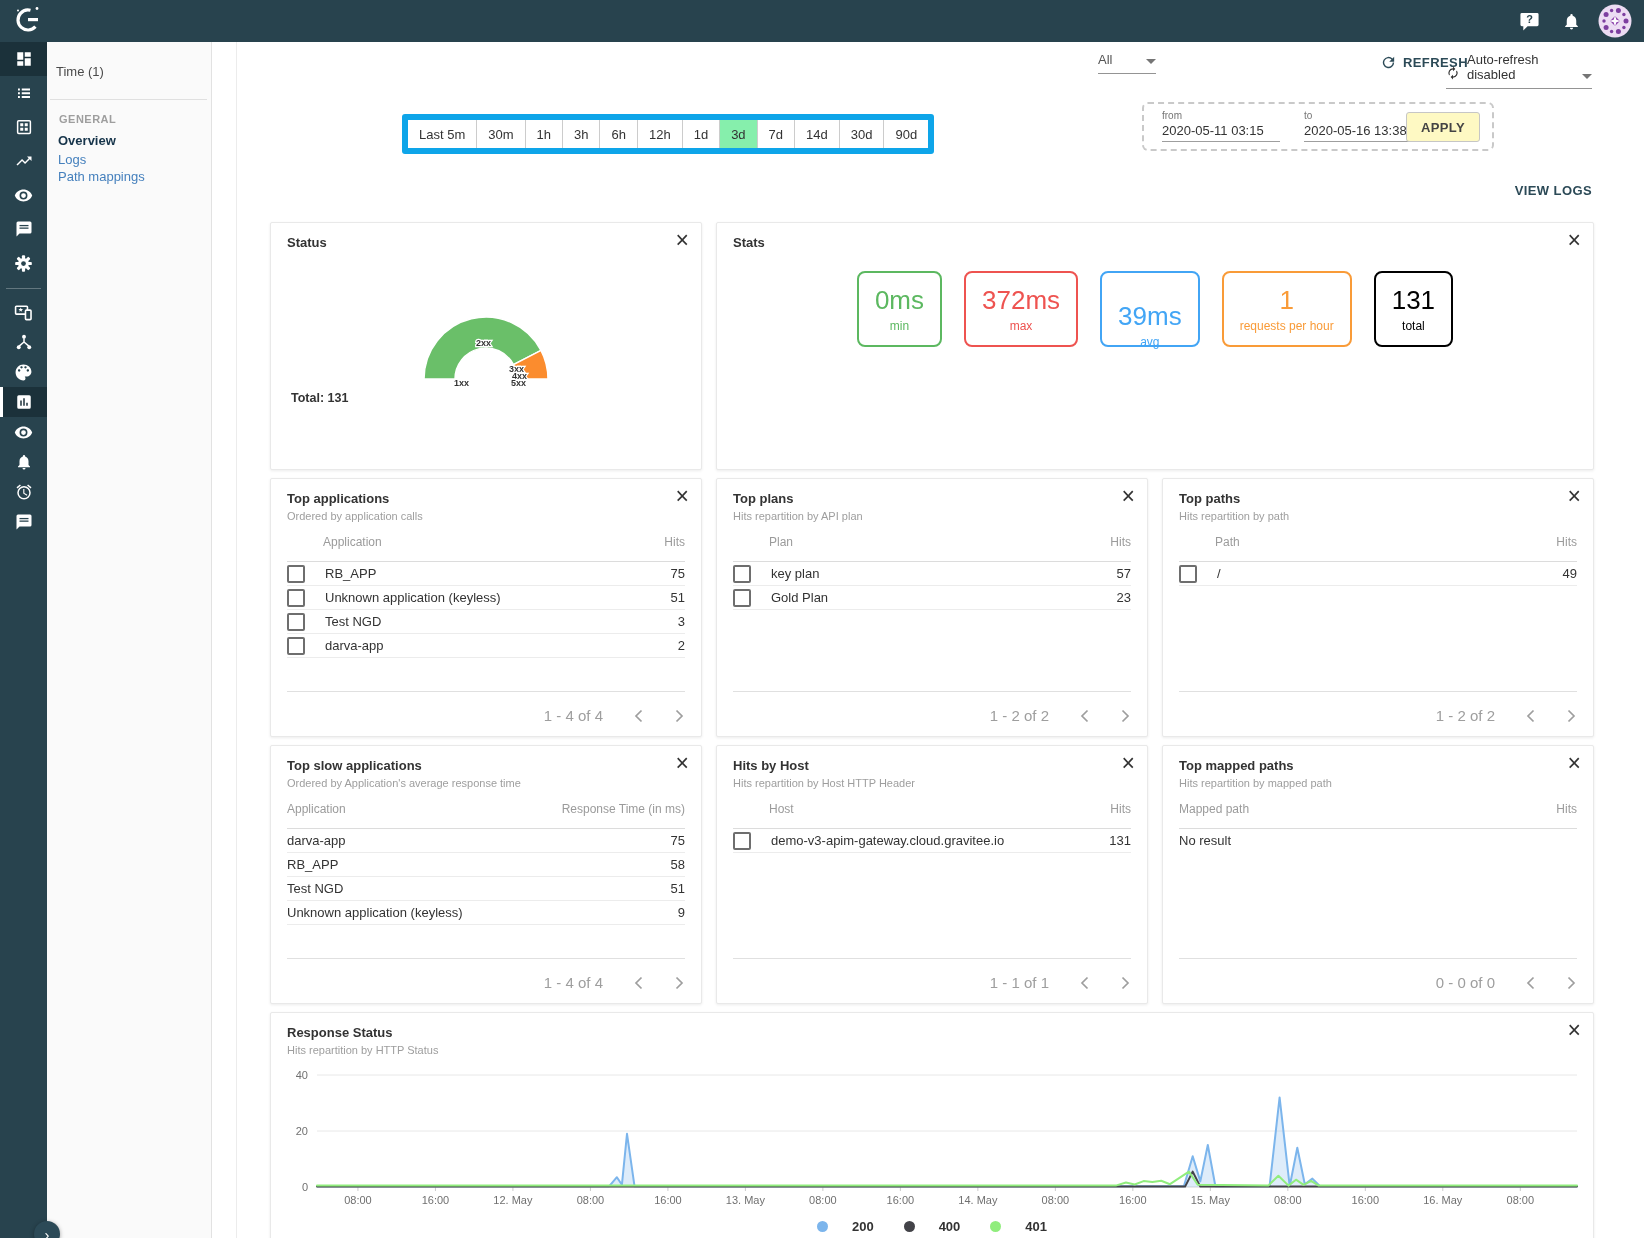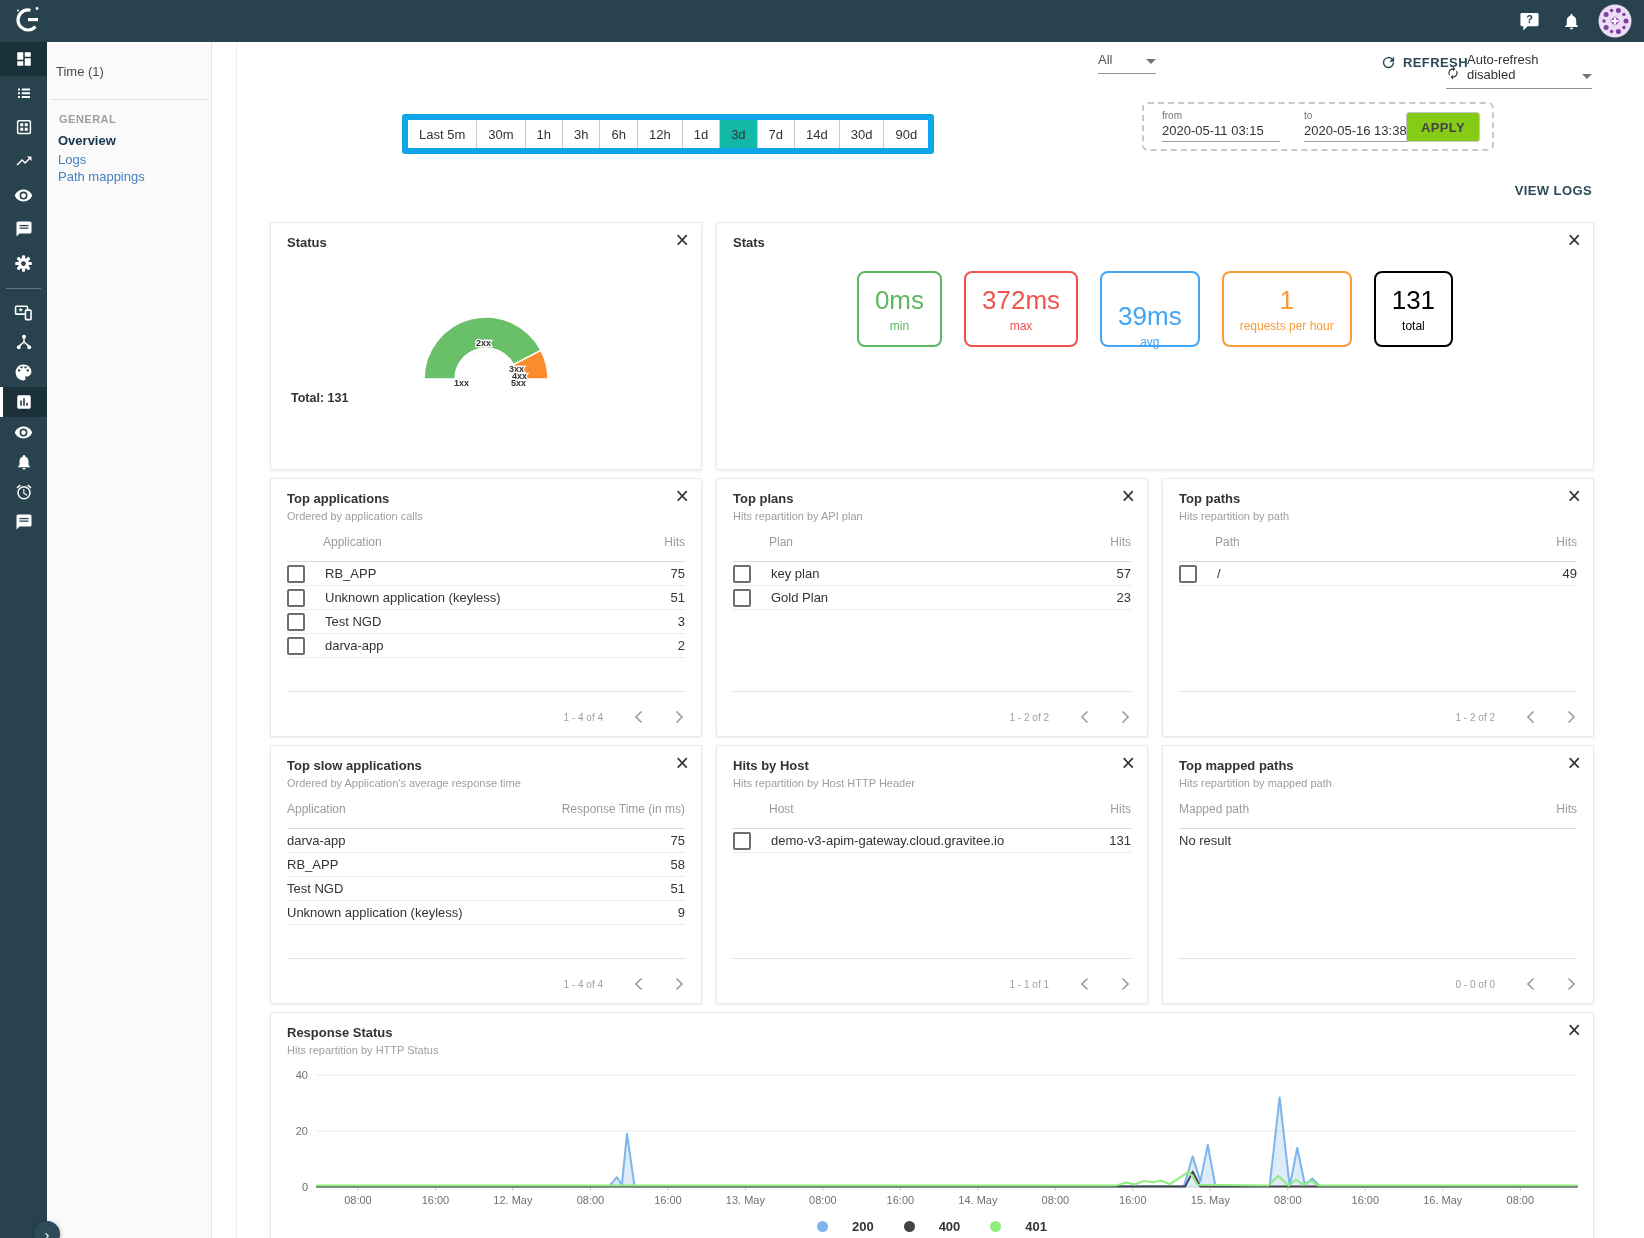--- a/index.html
+++ b/index.html
@@ -37,27 +37,27 @@
   #refresh-btn{position:absolute;left:1380px;top:54px;display:flex;align-items:center;gap:6px;
       color:#2c4a57;font-weight:bold;font-size:13px;letter-spacing:.4px;cursor:pointer}
   #autorefresh{position:absolute;left:1446px;top:52px;width:146px;display:flex;align-items:flex-end;gap:7px;
       border-bottom:1px solid #949494;padding-bottom:6px;font-size:13px;color:#333;cursor:pointer}
   
   #time-range-group{position:absolute;left:402px;top:114px;height:28px;display:flex;
       border:6px solid #0ea5e9;border-radius:3px;overflow:hidden;background:#fff}
   .tr-btn{border:none;border-right:1px solid #ccc;background:#fff;font-size:13px;color:#333;
       padding:0 11px;height:28px;cursor:pointer;font-family:inherit}
   .tr-btn:last-child{border-right:none}
-  .tr-btn.sel{background:#14b8a6}
+  .tr-btn.sel{background:#86efac}
   #date-filter{position:absolute;left:1142px;top:102px;width:352px;height:49px;
       border:2px dashed #c9c9c9;border-radius:6px;box-sizing:border-box}
   .df-field{position:absolute;top:6px}
   .df-label{font-size:10px;color:#757575}
   .df-value{font-size:13px;color:#333;margin-top:2px;padding-bottom:3px;border-bottom:1px solid #9e9e9e;width:118px}
-  #apply-btn{position:absolute;right:12px;top:8px;width:74px;height:30px;background:#84cc16;
+  #apply-btn{position:absolute;right:12px;top:8px;width:74px;height:30px;background:#fef9c3;
       border:1px solid #c6c6c6;border-radius:3px;font-size:13px;font-weight:bold;color:#444;
       letter-spacing:.4px;font-family:inherit;cursor:pointer}
   #view-logs{position:absolute;right:52px;top:183px;font-weight:bold;font-size:13px;color:#2c4a57;
       letter-spacing:.4px;cursor:pointer}
   
   .card{position:absolute;background:#fff;border:1px solid #e9e9e9;border-radius:2px;
       box-shadow:0 1px 3px rgba(0,0,0,.08)}
   .card-title{position:absolute;left:16px;top:12px;font-size:13px;font-weight:bold;color:#333}
   .card-sub{position:absolute;left:16px;top:31px;font-size:11px;color:#9e9e9e}
   .card-close{position:absolute;right:12px;top:4px;font-size:23px;color:#333;cursor:pointer;line-height:1.2}
@@ -85,21 +85,21 @@
       color:#9b9b9b;font-size:12px}
   .cb-spacer{width:36px;flex:none}
   .t-col1{flex:1;overflow:hidden;white-space:nowrap}
   .t-col2{text-align:right;flex:none}
   .t-row{display:flex;height:23px;align-items:center;border-bottom:1px solid #ececec;
       font-size:13px;color:#333}
   .t-row.empty{border-bottom:none}
   .cb{width:14px;height:14px;border:2px solid #6e6e6e;border-radius:2px;margin-right:20px;flex:none;cursor:pointer}
   .pager-line{position:absolute;left:16px;right:16px;bottom:44px;height:1px;background:#e0e0e0}
   .pager{position:absolute;right:16px;bottom:12px;display:flex;align-items:center;gap:30px;
-      font-size:10px;color:#9e9e9e}
+      font-size:15px;color:#9e9e9e}
   .pg-btn{cursor:pointer;display:flex;align-items:center}
   
   #resp-svg{position:absolute;left:0;top:0;pointer-events:none}
   .legend{position:absolute;left:0;right:0;top:206px;display:flex;justify-content:center;gap:30px;align-items:center}
   .lg-item{display:flex;align-items:center;gap:24px;cursor:pointer}
   .lg-dot{width:11px;height:11px;border-radius:50%}
   .lg-lbl{font-size:13px;font-weight:bold;color:#333}
 </style>
 </head>
 <body>

